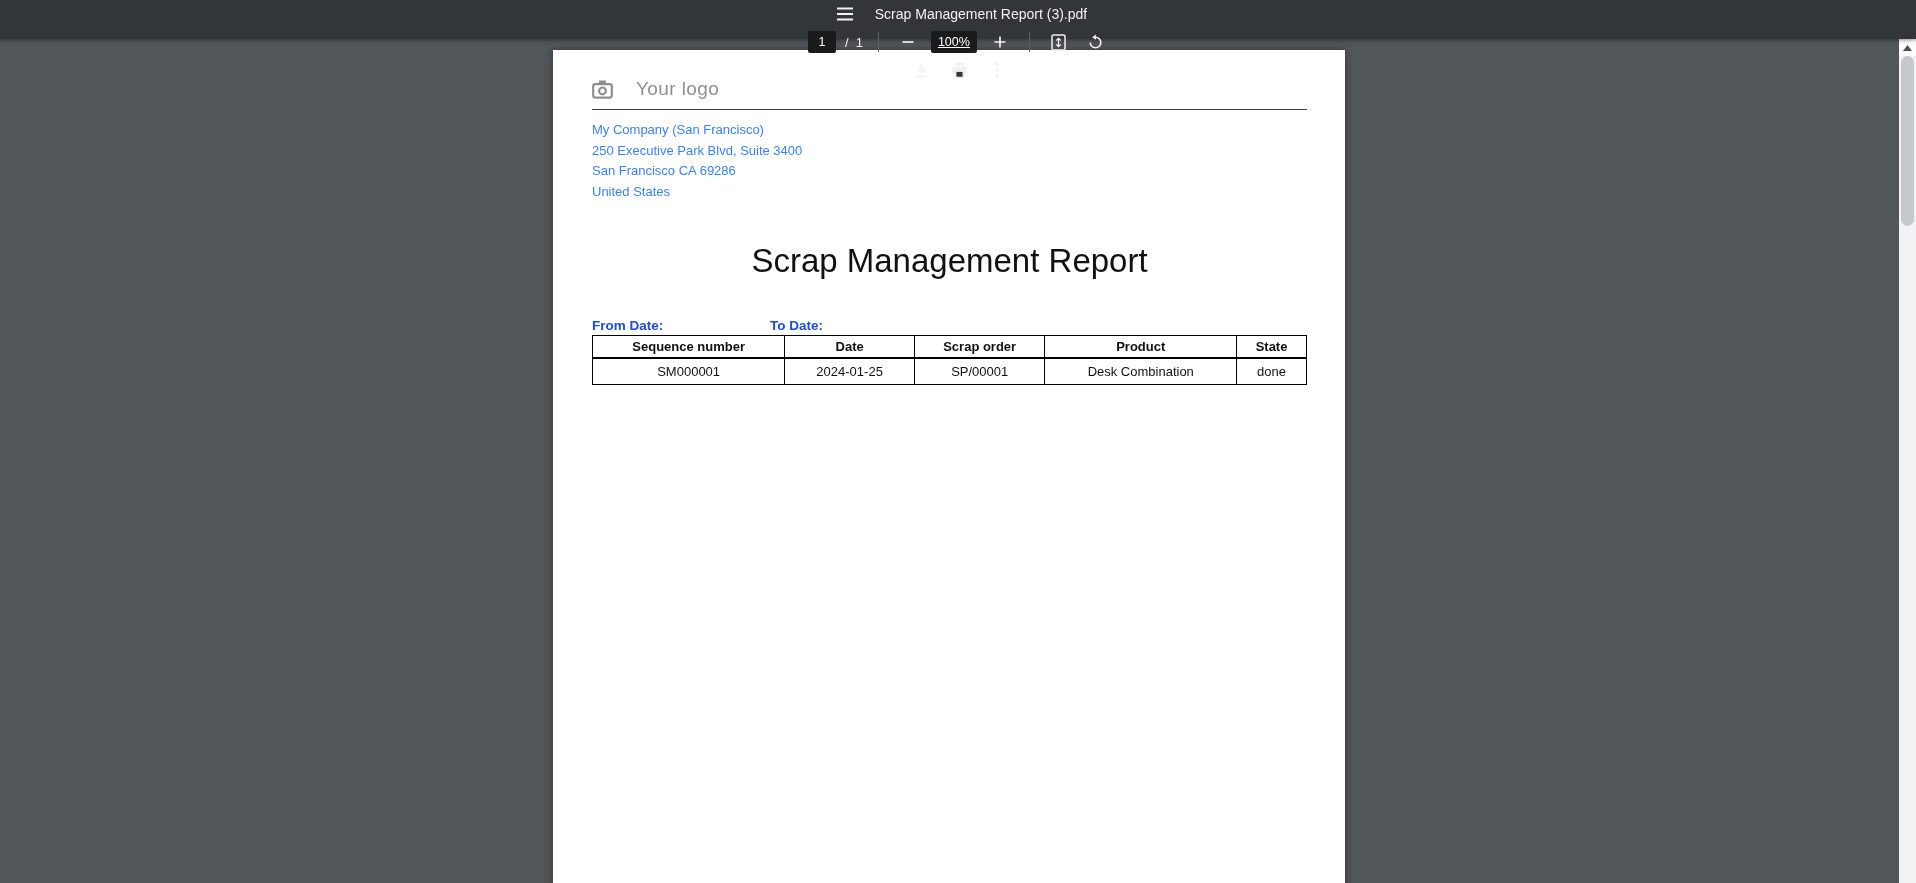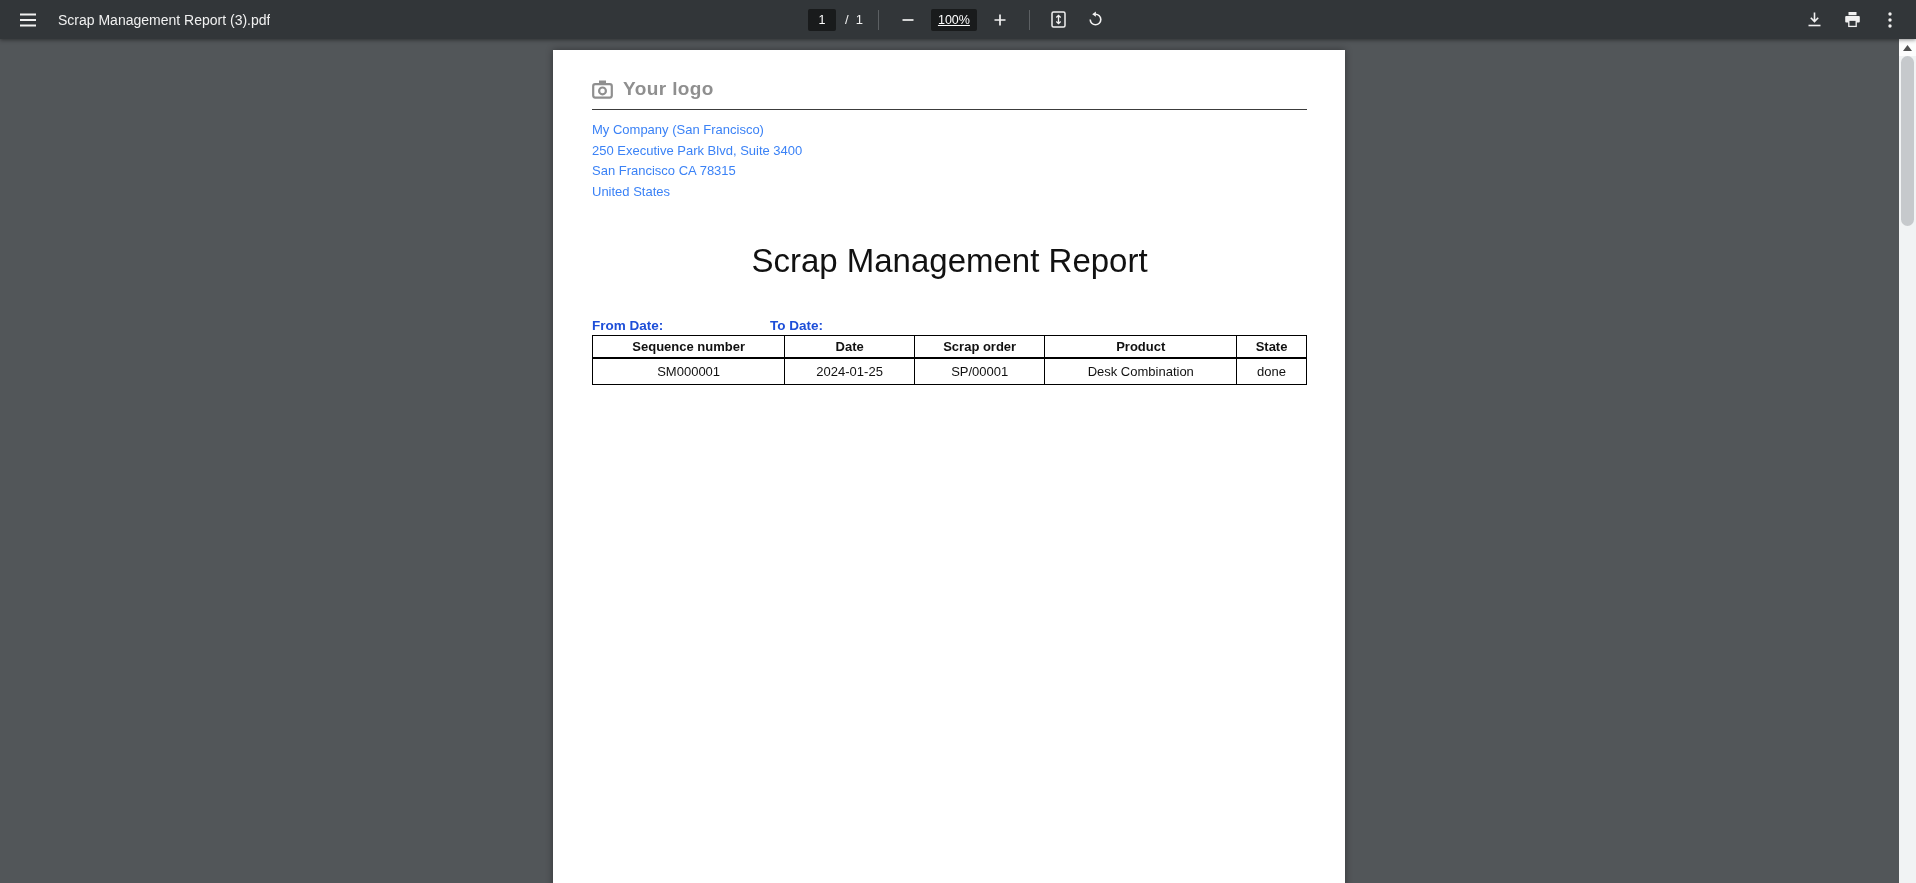--- a/index.html
+++ b/index.html
@@ -10,20 +10,21 @@
     font-family:"Liberation Sans", sans-serif;
   }
 
   
   .toolbar {
     position:absolute; top:0; left:0; width:100%; height:39px;
     background:#323639; z-index:10;
     display:flex; align-items:center;
     padding:0 12px 0 14px;
     box-shadow:0 1px 4px rgba(0,0,0,.45);
+    flex-direction:column;
   }
   .tb-left  { flex:1; display:flex; align-items:center; gap:16px; min-width:0; }
   .tb-center{ display:flex; align-items:center; gap:9px; }
   .tb-right { flex:1; display:flex; align-items:center; justify-content:flex-end; gap:10px; }
   .tb-btn {
     width:28px; height:28px; flex:0 0 auto;
     border:none; background:transparent; border-radius:50%;
     display:flex; align-items:center; justify-content:center; cursor:pointer;
   }
   .filename { color:#f1f1f1; font-size:14px; white-space:nowrap; overflow:hidden; text-overflow:ellipsis; }
@@ -46,21 +47,21 @@
   }
   .scroll-thumb { position:absolute; top:17px; left:2px; width:13px; height:170px; background:#c6c9cc; border-radius:7px; }
 
   
   .pdf-page {
     position:absolute; left:553px; top:50px; width:792px; height:1120px;
     background:#fff; box-shadow:0 0 7px rgba(0,0,0,.38);
   }
   .page-inner { padding:28px 38px 0 39px; color:#111; }
 
-  .logo-row { display:flex; align-items:center; gap:10px; color:#8f8f8f; font-weight:bold; font-size:19px; letter-spacing:.4px; }
+  .logo-row { display:flex; align-items:center; gap:23px; color:#8f8f8f; font-weight:normal; font-size:19px; letter-spacing:.4px; }
   .header-rule { border:none; border-top:1px solid #3c3c3c; margin-top:9px; }
 
   .address { margin-top:10px; font-size:13px; line-height:20.5px; color:#3b82f6; }
 
   .doc-title { margin-top:40px; text-align:center; font-size:33px; font-weight:400; color:#111; }
 
   .dates-row { position:relative; margin-top:38px; height:17px; font-size:13.5px; font-weight:bold; color:#1d4ed8; }
   .from-date { position:absolute; left:0; }
   .to-date   { position:absolute; left:178px; }
 
@@ -147,21 +148,21 @@
         <circle cx="10.5" cy="10.9" r="3.4" fill="none" stroke="#8f8f8f" stroke-width="2.2"></circle>
         <rect x="7" y="0.5" width="7" height="3" fill="#8f8f8f"></rect>
       </svg>
       <span>Your logo</span>
     </div>
     <hr class="header-rule">
 
     <div class="address">
       <div>My Company (San Francisco)</div>
       <div>250 Executive Park Blvd, Suite 3400</div>
-      <div>San Francisco CA 78315</div>
+      <div>San Francisco CA 69286</div>
       <div>United States</div>
     </div>
 
     <div class="doc-title">Scrap Management Report</div>
 
     <div class="dates-row">
       <span class="from-date">From Date:</span>
       <span class="to-date">To Date:</span>
     </div>
 

